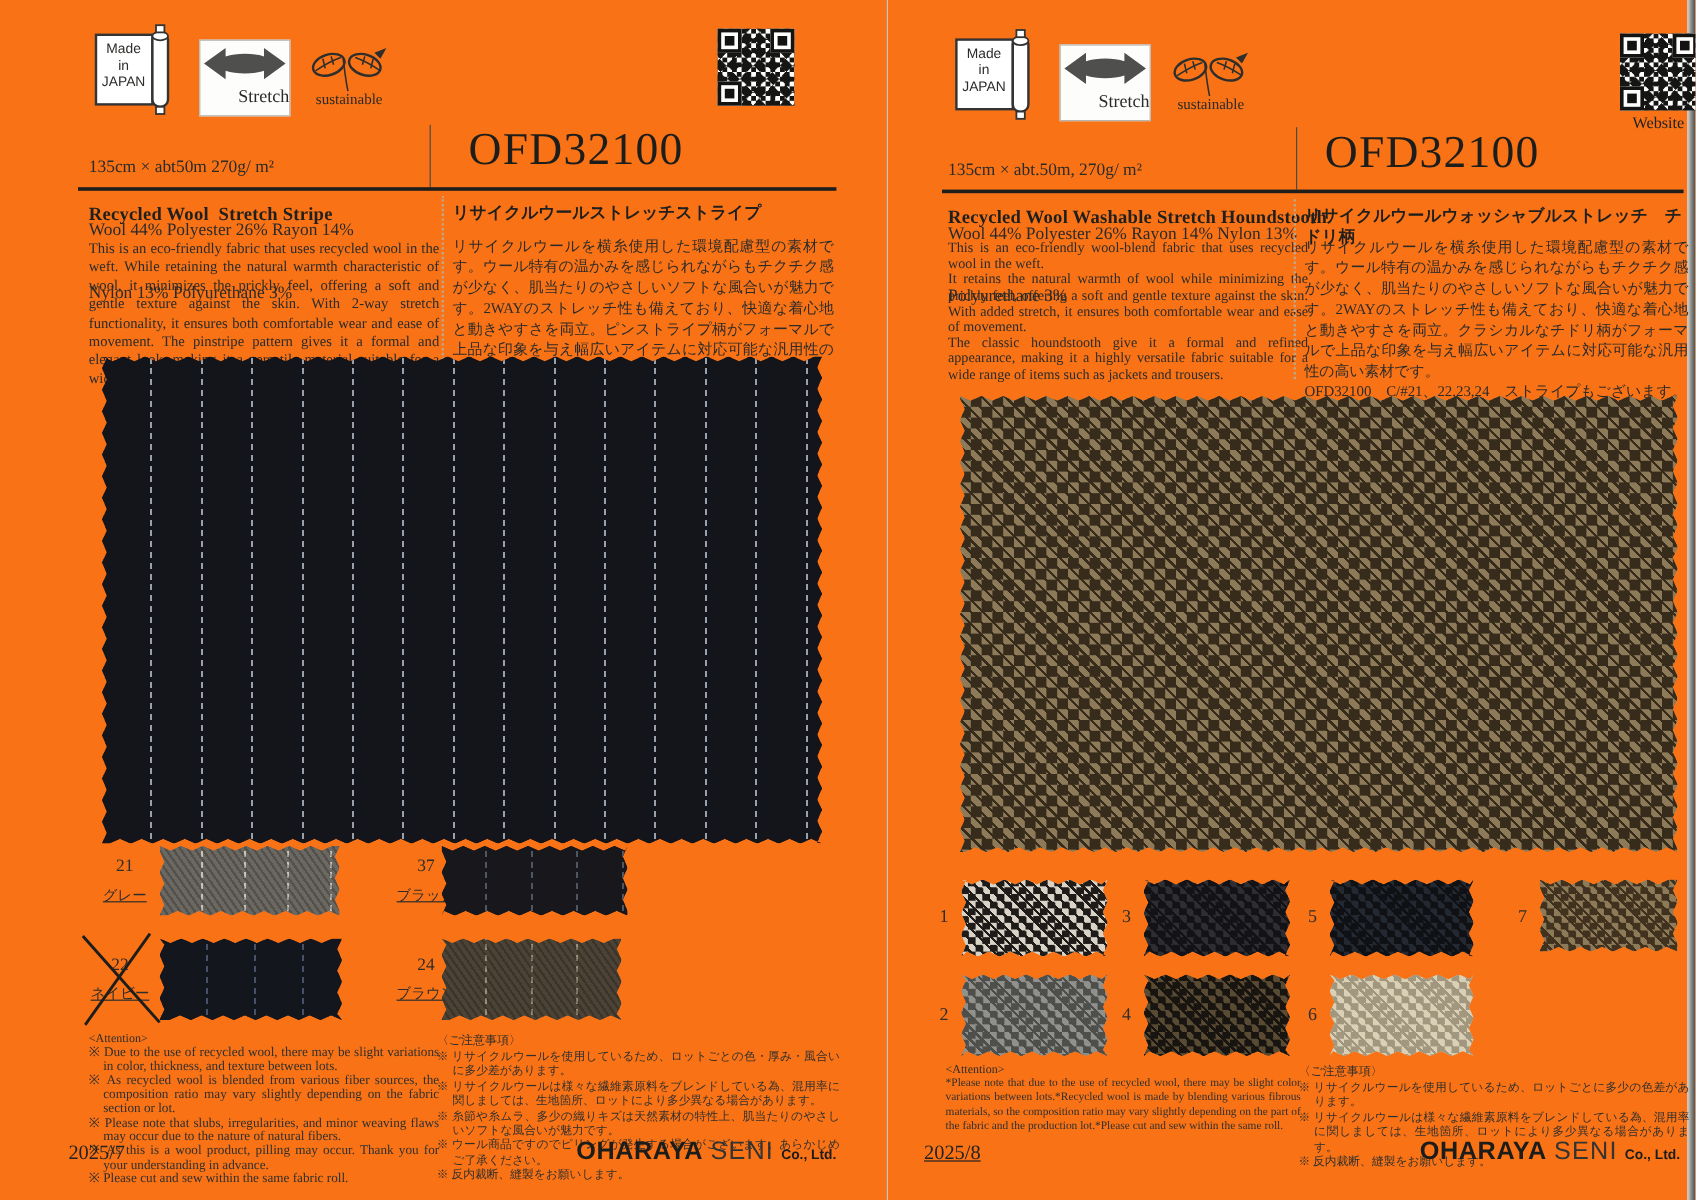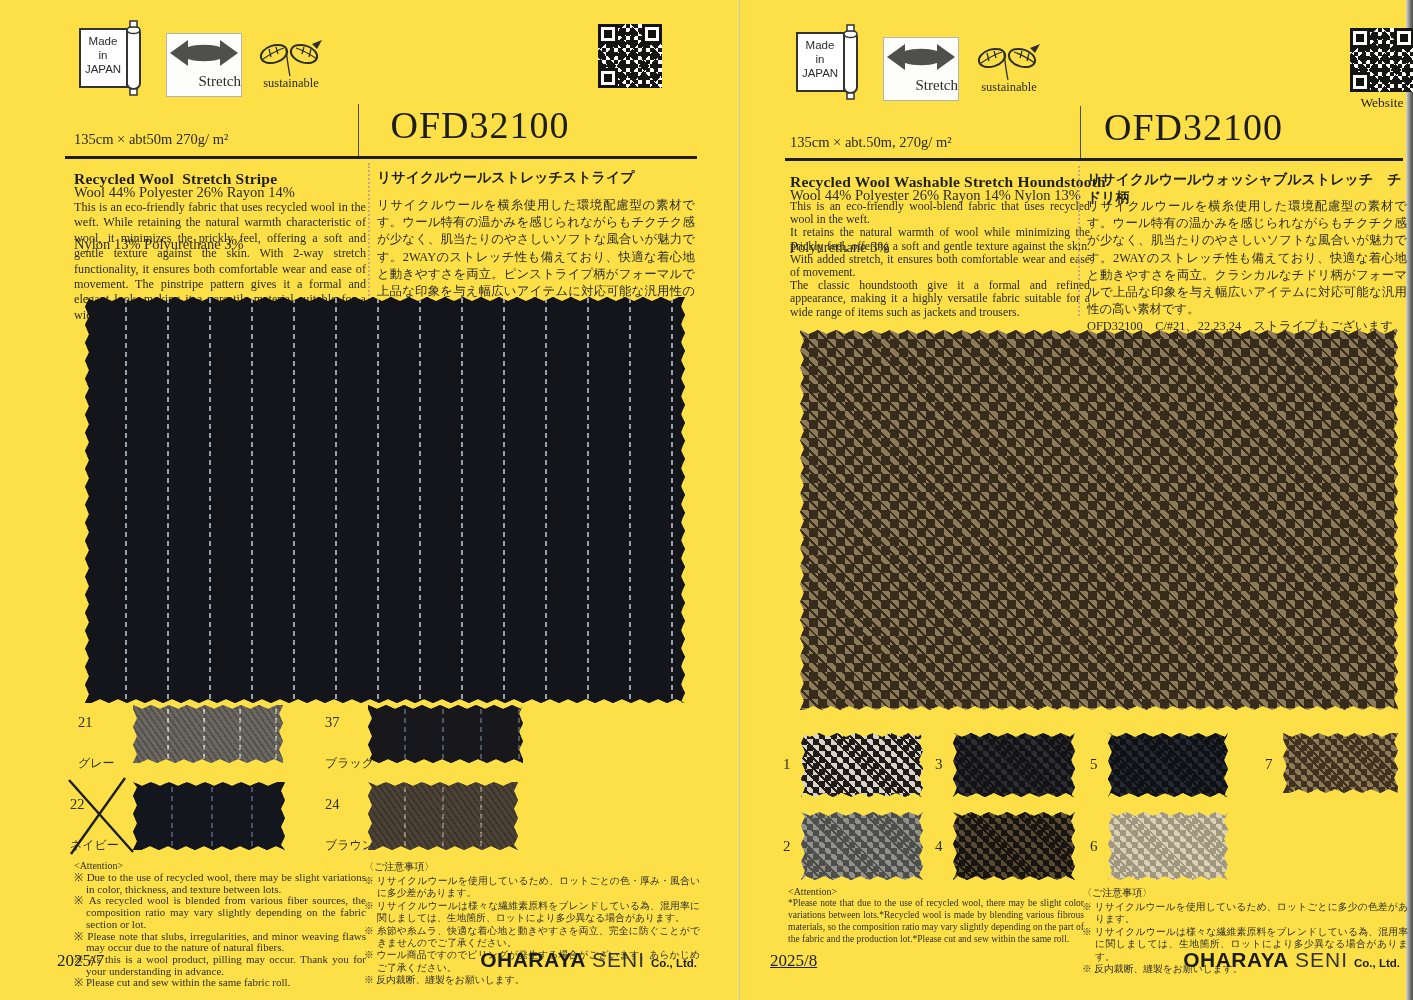--- a/index.html
+++ b/index.html
@@ -1,16 +1,16 @@
 <!DOCTYPE html>
 <html><head>
 <meta charset="utf-8">
 <style>
   html,body{margin:0;padding:0;background:#e8e8e4;}
-  .sheet{position:relative;width:1413px;height:1000px;background:#fde047;overflow:hidden;
+  .sheet{position:relative;width:1413px;height:1000px;background:#f97316;overflow:hidden;
          font-family:"Liberation Serif","DejaVu Serif",serif;color:#262624;}
   .abs{position:absolute;}
 
   
   .fold{position:absolute;top:0;bottom:0;width:1px;background:#c4c4c0;}
   .scan-edge{position:absolute;top:0;bottom:0;right:0;width:7px;
              background:linear-gradient(90deg,#d9d9d5,#7a7a76 60%,#4c4c48);}
 
   
   .roll-icon{width:68px;height:76px;}
@@ -55,23 +55,23 @@
       repeating-linear-gradient(55deg,rgba(0,0,0,.22) 0 2px,transparent 2px 5px),
       repeating-linear-gradient(0deg,var(--bg) 0 4px,transparent 4px 9px),
       repeating-linear-gradient(90deg,transparent 0 calc(var(--gap,40px) - 1.6px),var(--fg) 0 var(--gap,40px));}
   .hound{background-color:var(--bg);
     background-image:
       repeating-linear-gradient(45deg,var(--fg) 0 2px,transparent 2px 7px),
       conic-gradient(var(--fg) 25%,transparent 0 50%,var(--fg) 0 75%,transparent 0);
     background-size:auto,var(--sz,12px) var(--sz,12px);}
 
   
-  .sw-label{color:#2d2d2b;}
+  .sw-label{text-align:center;color:#2d2d2b;}
   .sw-label .num{font-size:14.5px;display:block;}
-  .sw-label .kana{font-size:12px;display:block;margin-top:24px;}
+  .sw-label .kana{font-size:12px;display:block;margin-top:7px;text-decoration:underline;}
   .sw-num{font-size:15px;color:#2d2d2b;}
 
   
   .att-title{font-size:10px;color:#2d2d2b;margin-bottom:1px;}
   .note{font-size:11px;line-height:11.7px;color:#2f2f2d;padding-left:12px;text-indent:-12px;text-align:justify;}
   .note-ja{font-size:9.8px;line-height:12.4px;color:#2f2f2d;padding-left:13px;text-indent:-13px;text-align:justify;}
   .att-para{font-size:9.5px;line-height:11.9px;color:#2f2f2d;text-align:justify;}
 
   
   .date{font-size:17px;color:#222;}
@@ -183,21 +183,21 @@
     <div class="note">※ Due to the use of recycled wool, there may be slight variations in color, thickness, and texture between lots.</div>
     <div class="note">※ As recycled wool is blended from various fiber sources, the composition ratio may vary slightly depending on the fabric section or lot.</div>
     <div class="note">※ Please note that slubs, irregularities, and minor weaving flaws may occur due to the nature of natural fibers.</div>
     <div class="note">※ As this is a wool product, pilling may occur. Thank you for your understanding in advance.</div>
     <div class="note">※ Please cut and sew within the same fabric roll.</div>
   </div>
   <div class="abs" style="left:364px;top:860px;width:336px;">
     <div class="att-title">〈ご注意事項〉</div>
     <div class="note-ja">※ リサイクルウールを使用しているため、ロットごとの色・厚み・風合いに多少差があります。</div>
     <div class="note-ja">※ リサイクルウールは様々な繊維素原料をブレンドしている為、混用率に関しましては、生地箇所、ロットにより多少異なる場合があります。</div>
-    <div class="note-ja">※ 糸節や糸ムラ、快適な着心地と動きやすさを両立、完全に防ぐことができませんのでご了承ください。</div>
+    <div class="note-ja">※ 糸節や糸ムラ、多少の織りキズは天然素材の特性上、肌当たりのやさしいソフトな風合いが魅力です。</div>
     <div class="note-ja">※ ウール商品ですのでピリングが発生する場合がございます。あらかじめご了承ください。</div>
     <div class="note-ja">※ 反内裁断、縫製をお願いします。</div>
   </div>
 
   <div class="abs date" style="left:57px;top:951px;">2025/7</div>
   <div class="abs company" style="right:716px;top:948px;">
     <span class="co-bold">OHARAYA</span>
     <span class="co-thin">SENI</span>
     <span class="co-suffix">Co., Ltd.</span>
   </div>

